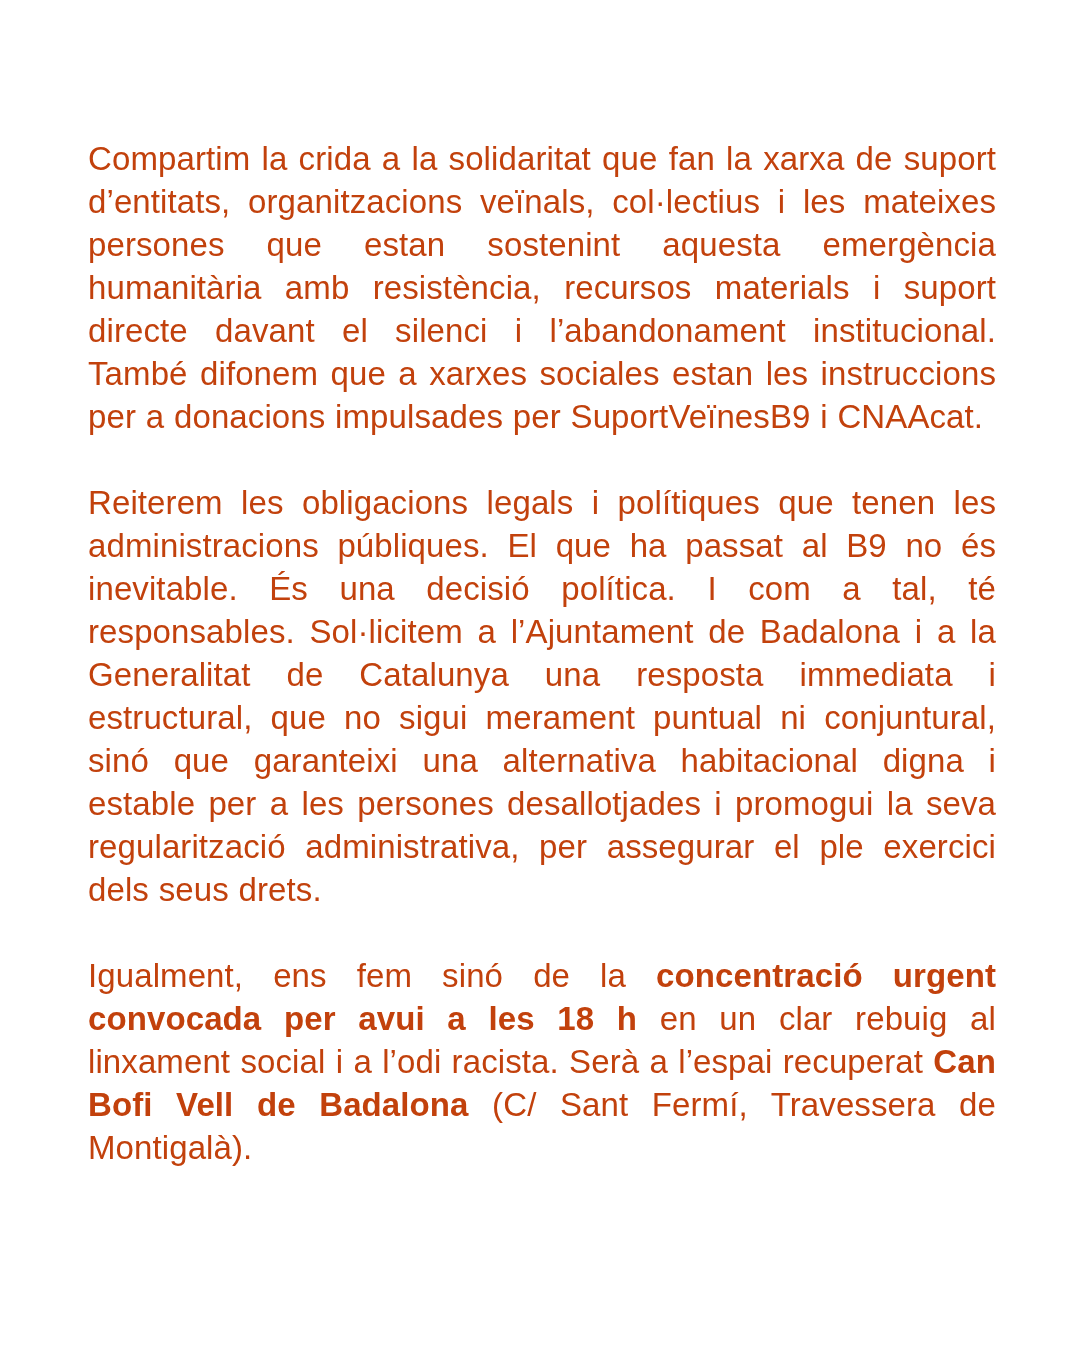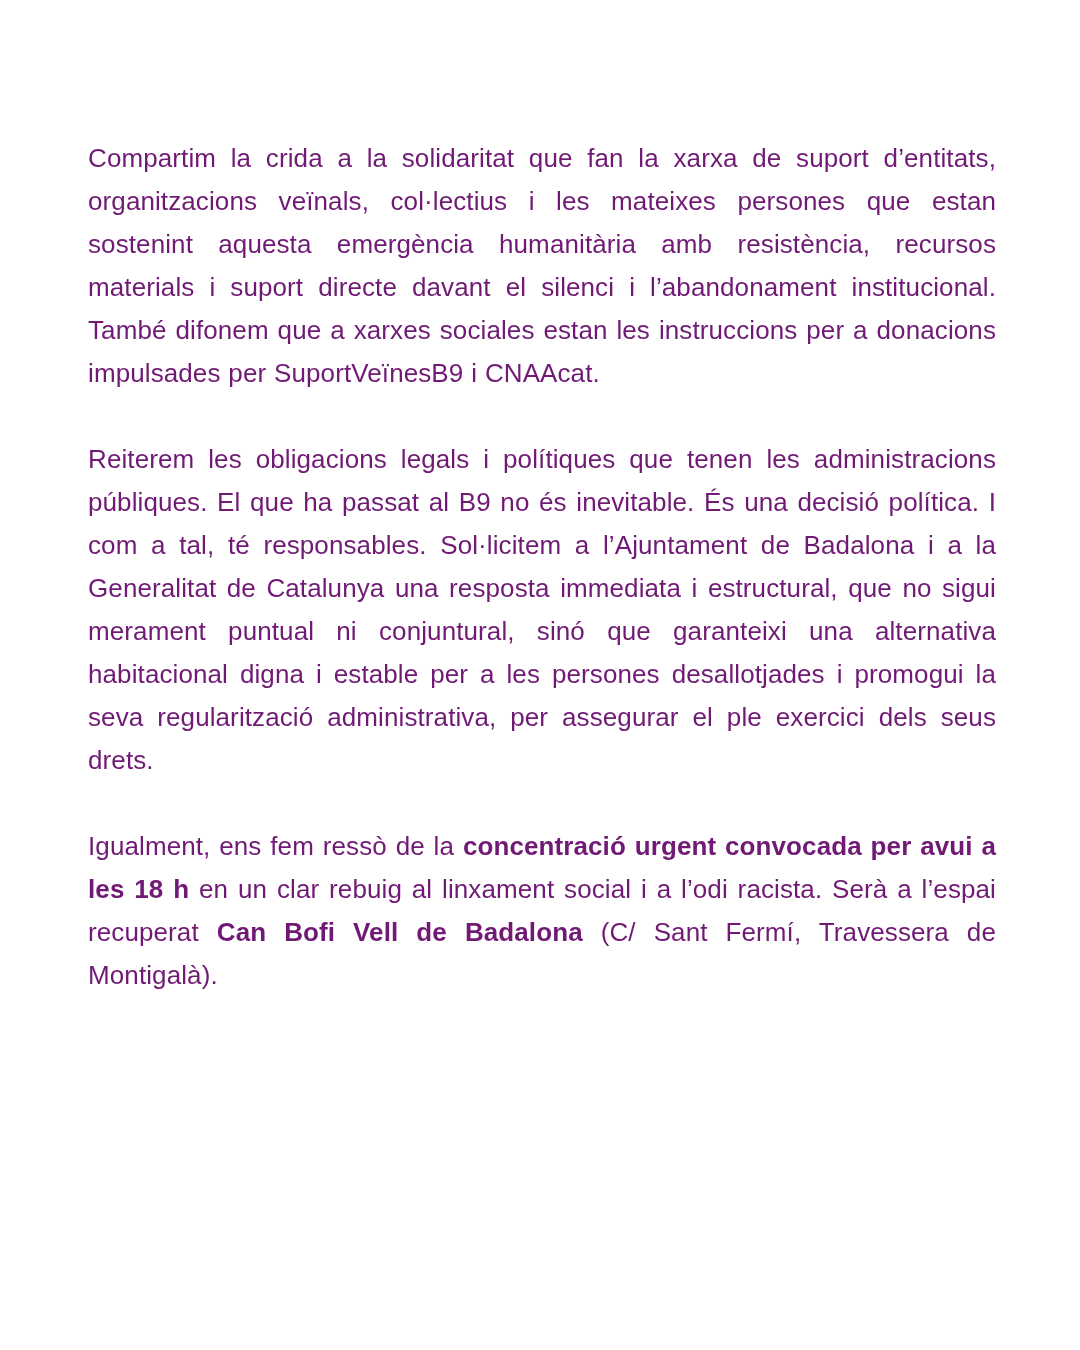--- a/index.html
+++ b/index.html
@@ -14,35 +14,35 @@
     font-family: "Liberation Sans", "DejaVu Sans", sans-serif;
   }
   .doc {
     box-sizing: border-box;
     width: 1080px;
     height: 1350px;
     padding: 137px 84px 0 88px;
   }
   .para {
     margin: 0 0 43px 0;
-    font-size: 26px;
+    font-size: 33px;
     line-height: 43px;
-    color: #701a75;
+    color: #c2410c;
     text-align: justify;
     letter-spacing: 0.1px;
     word-spacing: 0.5px;
   }
   .para:last-child {
     margin-bottom: 0;
   }
   .run { font-weight: 400; }
   .run.bold { font-weight: 700; }
 </style>
 </head>
 <body>
 
 <main class="doc">
   <div id="paragraphs">
       <p class="para"><span class="run">Compartim la crida a la solidaritat que fan la xarxa de suport d’entitats, organitzacions veïnals, col·lectius i les mateixes persones que estan sostenint aquesta emergència humanitària amb resistència, recursos materials i suport directe davant el silenci i l’abandonament institucional. També difonem que a xarxes sociales estan les instruccions per a donacions impulsades per SuportVeïnesB9 i CNAAcat.</span></p>
       <p class="para"><span class="run">Reiterem les obligacions legals i polítiques que tenen les administracions públiques. El que ha passat al B9 no és inevitable. És una decisió política. I com a tal, té responsables. Sol·licitem a l’Ajuntament de Badalona i a la Generalitat de Catalunya una resposta immediata i estructural, que no sigui merament puntual ni conjuntural, sinó que garanteixi una alternativa habitacional digna i estable per a les persones desallotjades i promogui la seva regularització administrativa, per assegurar el ple exercici dels seus drets.</span></p>
-      <p class="para"><span class="run">Igualment, ens fem ressò de la </span><span class="run bold">concentració urgent convocada per avui a les 18 h</span><span class="run"> en un clar rebuig al linxament social i a l’odi racista. Serà a l’espai recuperat </span><span class="run bold">Can Bofi Vell de Badalona</span><span class="run"> (C/ Sant Fermí, Travessera de Montigalà).</span></p>
+      <p class="para"><span class="run">Igualment, ens fem sinó de la </span><span class="run bold">concentració urgent convocada per avui a les 18 h</span><span class="run"> en un clar rebuig al linxament social i a l’odi racista. Serà a l’espai recuperat </span><span class="run bold">Can Bofi Vell de Badalona</span><span class="run"> (C/ Sant Fermí, Travessera de Montigalà).</span></p>
     </div>
 </main>
 
 </body></html>

